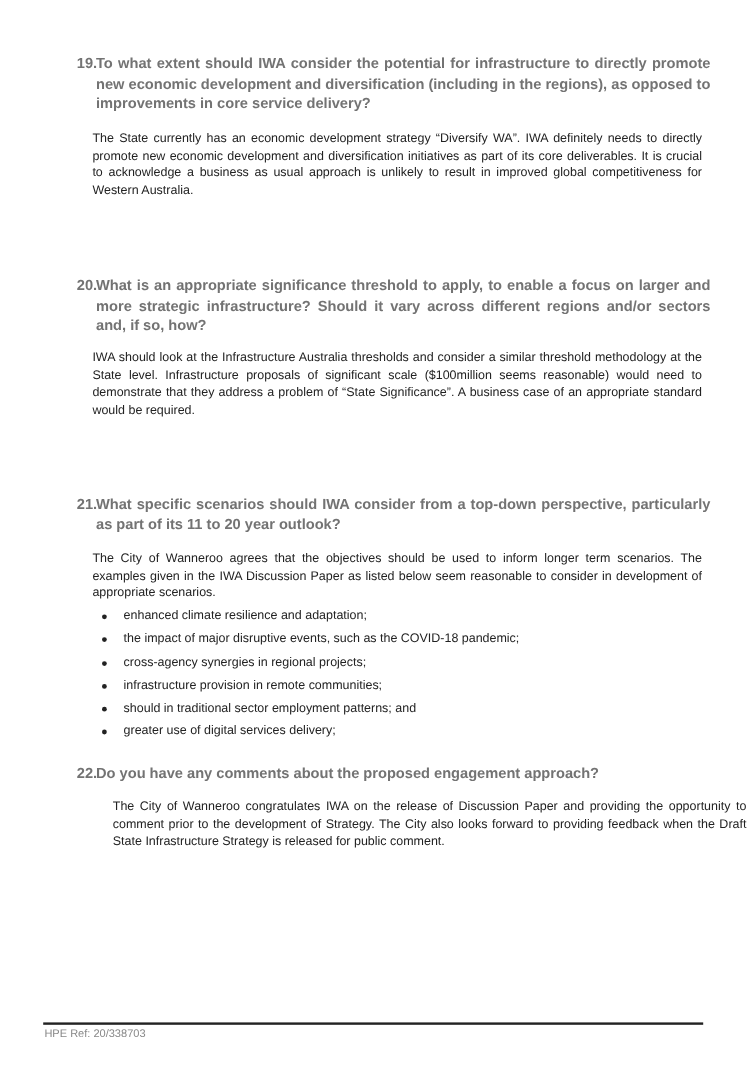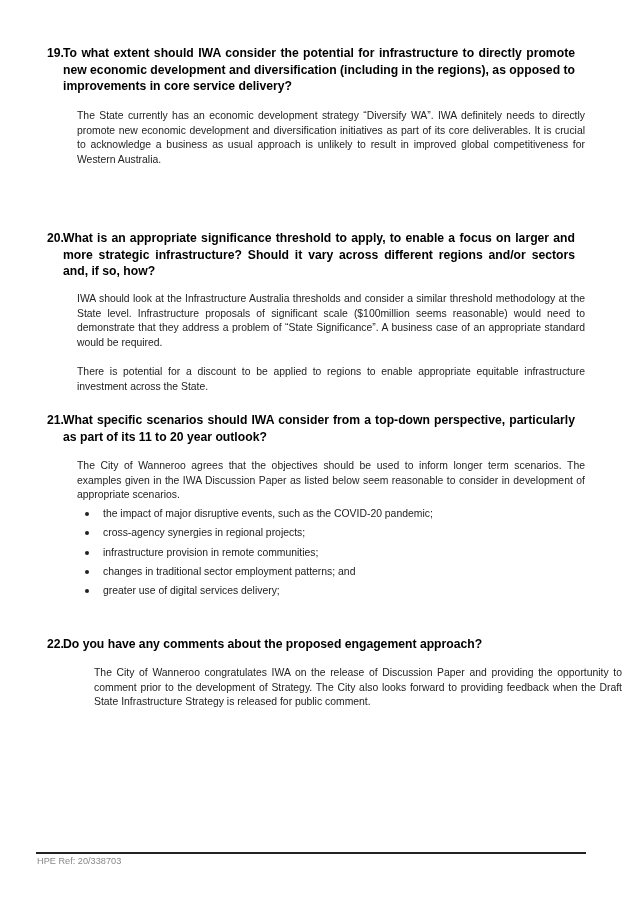--- a/index.html
+++ b/index.html
@@ -2,23 +2,23 @@
 <html><head>
 <meta charset="utf-8">
 <style>
   html, body { margin: 0; padding: 0; background: #ffffff; }
   body {
     width: 629px; height: 897px; position: relative; overflow: hidden;
     font-family: "Liberation Sans", sans-serif; color: #1a1a1a;
   }
   .page { position: absolute; left: 0; top: 0; width: 629px; height: 897px; }
   .q {
-    position: absolute; left: 47px; width: 528px;
+    position: absolute; left: 64px; width: 528px;
     font-weight: bold; font-size: 12.2px; line-height: 16.5px;
-    text-align: justify; color: #000000;
+    text-align: justify; color: #737373;
   }
   .q .num { position: absolute; left: 0; top: 0; }
   .q .qtext { display: block; margin-left: 16px; }
   .p {
     position: absolute; left: 77px; width: 508px;
     font-size: 10.4px; line-height: 14.6px; text-align: justify; color: #222;
   }
   .p.wide { left: 57px; width: 528px; margin-left: 37px; }
   ul.bullets {
     position: absolute; left: 77px; top: 504px; margin: 0; padding: 0;
@@ -45,33 +45,33 @@
     <span class="num">19.</span>
     <span class="qtext">To what extent should IWA consider the potential for infrastructure to directly promote new economic development and diversification (including in the regions), as opposed to improvements in core service delivery?</span>
   </div>
   <div class="p" style="top:109px;">The State currently has an economic development strategy “Diversify WA”. IWA definitely needs to directly promote new economic development and diversification initiatives as part of its core deliverables. It is crucial to acknowledge a business as usual approach is unlikely to result in improved global competitiveness for Western Australia.</div>
 
   <div class="q" style="top:230px;">
     <span class="num">20.</span>
     <span class="qtext">What is an appropriate significance threshold to apply, to enable a focus on larger and more strategic infrastructure? Should it vary across different regions and/or sectors and, if so, how?</span>
   </div>
   <div class="p" style="top:292px;">IWA should look at the Infrastructure Australia thresholds and consider a similar threshold methodology at the State level. Infrastructure proposals of significant scale ($100million seems reasonable) would need to demonstrate that they address a problem of “State Significance”. A business case of an appropriate standard would be required.</div>
-  <div class="p" style="top:365px;">There is potential for a discount to be applied to regions to enable appropriate equitable infrastructure investment across the State.</div>
 
   <div class="q" style="top:412px;">
     <span class="num">21.</span>
     <span class="qtext">What specific scenarios should IWA consider from a top-down perspective, particularly as part of its 11 to 20 year outlook?</span>
   </div>
   <div class="p" style="top:459px;">The City of Wanneroo agrees that the objectives should be used to inform longer term scenarios. The examples given in the IWA Discussion Paper as listed below seem reasonable to consider in development of appropriate scenarios.</div>
 
   <ul class="bullets">
-    <li><span class="bullet"></span><span>the impact of major disruptive events, such as the COVID-20 pandemic;</span></li>
+    <li><span class="bullet"></span><span>enhanced climate resilience and adaptation;</span></li>
+    <li><span class="bullet"></span><span>the impact of major disruptive events, such as the COVID-18 pandemic;</span></li>
     <li><span class="bullet"></span><span>cross-agency synergies in regional projects;</span></li>
     <li><span class="bullet"></span><span>infrastructure provision in remote communities;</span></li>
-    <li><span class="bullet"></span><span>changes in traditional sector employment patterns; and</span></li>
+    <li><span class="bullet"></span><span>should in traditional sector employment patterns; and</span></li>
     <li><span class="bullet"></span><span>greater use of digital services delivery;</span></li>
   </ul>
 
   <div class="q" style="top:636px;">
     <span class="num">22.</span>
     <span class="qtext">Do you have any comments about the proposed engagement approach?</span>
   </div>
   <div class="p wide" style="top:666px;">The City of Wanneroo congratulates IWA on the release of Discussion Paper and providing the opportunity to comment prior to the development of Strategy. The City also looks forward to providing feedback when the Draft State Infrastructure Strategy is released for public comment.</div>
 
   <div class="footer-rule"></div>

